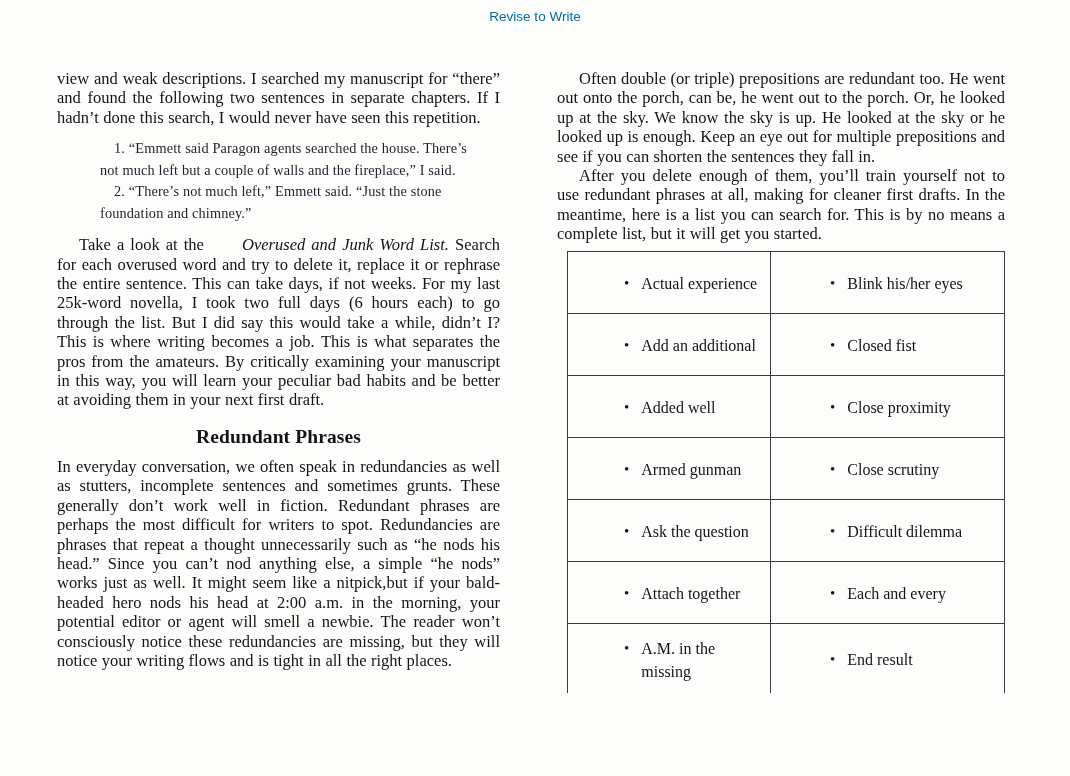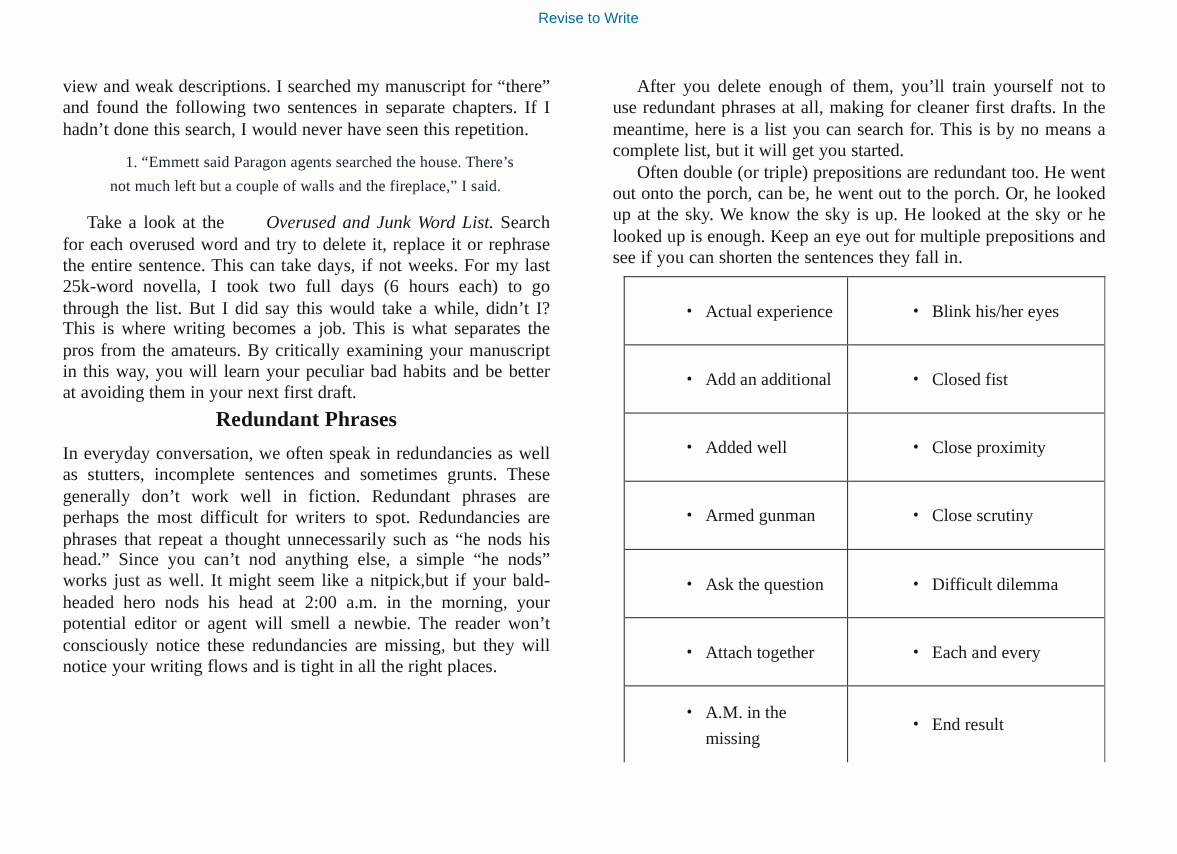--- a/index.html
+++ b/index.html
@@ -64,21 +64,21 @@
     margin: 0;
     text-indent: 14px;
     font-family: Liberation Serif, serif;
     font-size: 14.3px;
     line-height: 21.5px;
     letter-spacing: 0.15px;
     color: #1c222b;
     text-align: left;
   }
   h2.section-heading {
-    margin: 4px 0 9px;
+    margin: 16px 0 9px;
     text-align: center;
     font-size: 19.5px;
     font-weight: bold;
     letter-spacing: 0.1px;
   }
   
   .tbl {
     margin: 7px 0 0 10px;
     width: 438px;
     border: 1px solid #3a3a3a;
@@ -112,29 +112,30 @@
 <body>
 
 <div class="app">
 
   <div class="header-title">Revise to Write</div>
 
   <div class="page page-left">
     <p class="body">view and weak descriptions. I searched my manuscript for “there” and found the following two sentences in separate chapters. If I hadn’t done this search, I would never have seen this repetition.</p>
     <div class="quote">
       <p>1. “Emmett said Paragon agents searched the house. There’s not much left but a couple of walls and the fireplace,” I said.</p>
+      <p>2. “There’s not much left,” Emmett said. “Just the stone foundation and chimney.”</p>
     </div>
     <p class="body indent"><span>Take a look at the </span><span class="em">Overused and Junk Word List.</span><span> Search for each overused word and try to delete it, replace it or rephrase the entire sentence. This can take days, if not weeks. For my last 25k-word novella, I took two full days (6 hours each) to go through the list. But I did say this would take a while, didn’t I? This is where writing becomes a job. This is what separates the pros from the amateurs. By critically examining your manuscript in this way, you will learn your peculiar bad habits and be better at avoiding them in your next first draft.</span></p>
     <h2 class="section-heading">Redundant Phrases</h2>
     <p class="body">In everyday conversation, we often speak in redundancies as well as stutters, incomplete sentences and sometimes grunts. These generally don’t work well in fiction. Redundant phrases are perhaps the most difficult for writers to spot. Redundancies are phrases that repeat a thought unnecessarily such as “he nods his head.” Since you can’t nod anything else, a simple “he nods” works just as well. It might seem like a nitpick,but if your bald-headed hero nods his head at 2:00 a.m. in the morning, your potential editor or agent will smell a newbie. The reader won’t consciously notice these redundancies are missing, but they will notice your writing flows and is tight in all the right places.</p>
   </div>
 
   <div class="page page-right">
+    <p class="body indent">Often double (or triple) prepositions are redundant too. He went out onto the porch, can be, he went out to the porch. Or, he looked up at the sky. We know the sky is up. He looked at the sky or he looked up is enough. Keep an eye out for multiple prepositions and see if you can shorten the sentences they fall in.</p>
     <p class="body indent">After you delete enough of them, you’ll train yourself not to use redundant phrases at all, making for cleaner first drafts. In the meantime, here is a list you can search for. This is by no means a complete list, but it will get you started.</p>
-    <p class="body indent">Often double (or triple) prepositions are redundant too. He went out onto the porch, can be, he went out to the porch. Or, he looked up at the sky. We know the sky is up. He looked at the sky or he looked up is enough. Keep an eye out for multiple prepositions and see if you can shorten the sentences they fall in.</p>
     <div class="tbl">
         <div class="tbl-row">
           <div class="tbl-cell tbl-cell-left">
             <div class="li">
               <span class="bullet">•</span>
               <span>Actual experience</span>
             </div>
           </div>
           <div class="tbl-cell tbl-cell-right">
             <div class="li">

